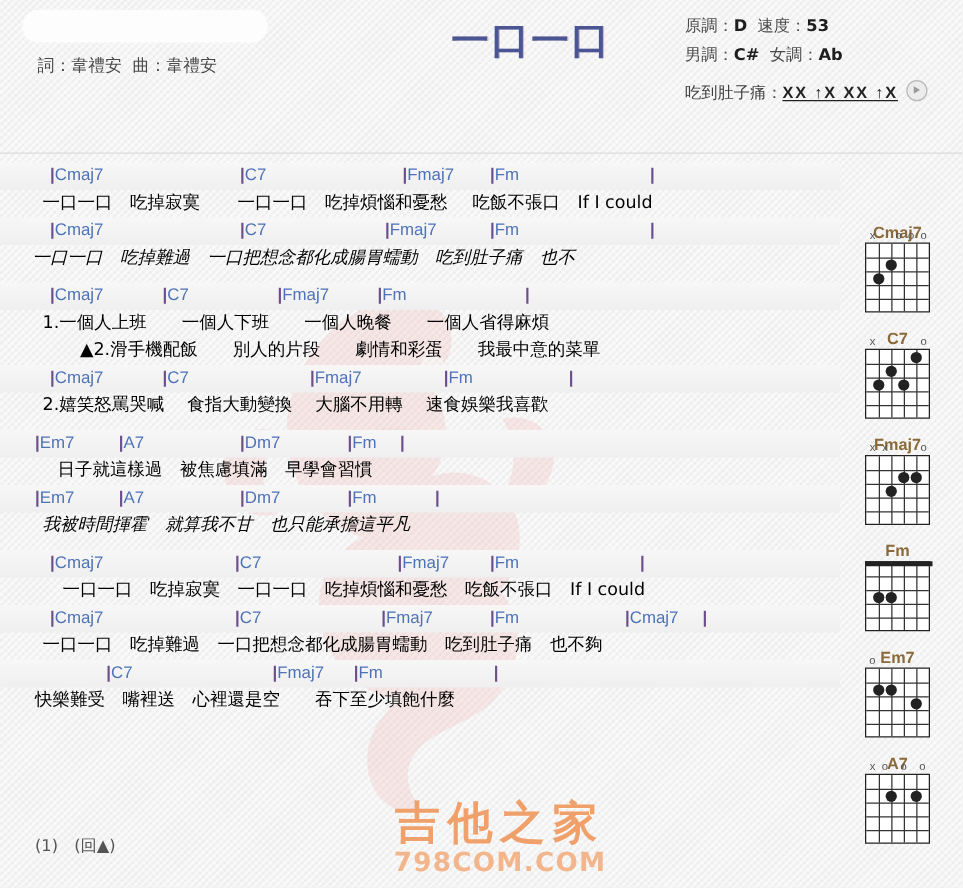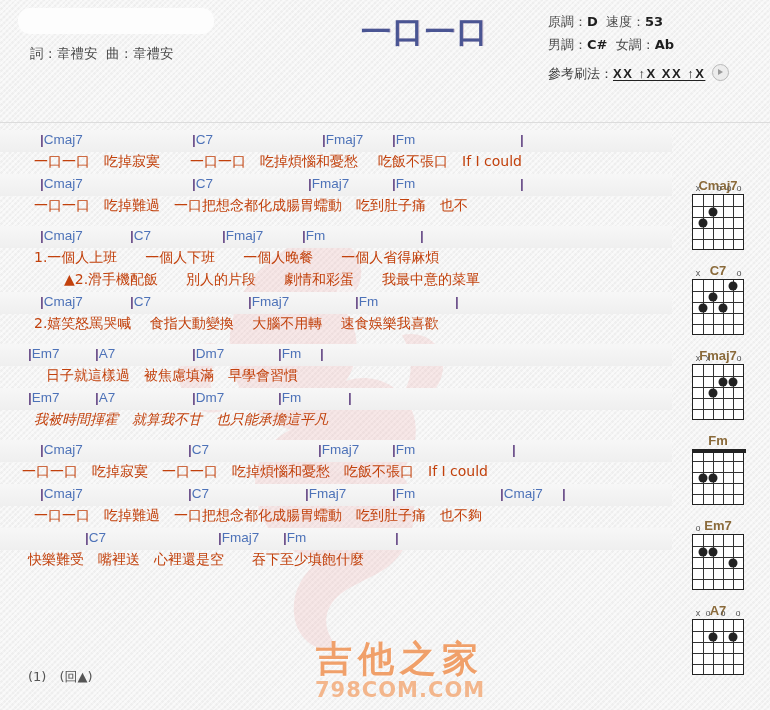--- a/index.html
+++ b/index.html
@@ -100,21 +100,21 @@
     font-size:13.5px;color:#4d72b8;
     white-space:pre;
   }
   .chordline .c{
     position:absolute;top:2px;color:#4d72b8;
   }
   .chordline .c .bar{color:#6b4f8a;font-weight:bold;}
   .lyricline{
     position:relative;height:22px;
     font-family:"DejaVu Sans",sans-serif;
-    font-size:14px;color:#c2410c;
+    font-size:14px;color:#000000;
     white-space:pre;
   }
   .lyricline .t{position:absolute;top:1px;white-space:pre;}
   .footer{
     position:absolute;left:28px;top:668px;
     font-size:13px;color:#555;
     font-family:"DejaVu Sans",sans-serif;
   }
   
   .diagrams{
@@ -188,49 +188,49 @@
   <div>
     <span class="k">原調：</span><span class="v">D</span>&nbsp;&nbsp;<span class="k">速度：</span><span class="v">53</span>
   </div>
   <div>
     <span class="k">男調：</span><span class="v">C#</span>&nbsp;&nbsp;<span class="k">女調：</span><span class="v">Ab</span>
   </div>
 </div>
 
 <div class="patterns">
   <div>
-    <span>參考刷法：</span><span class="pat">XX ↑X XX ↑X</span><span class="playbtn"></span>
+    <span>吃到肚子痛：</span><span class="pat">XX ↑X XX ↑X</span><span class="playbtn"></span>
   </div>
 </div>
 
 <div class="hr"></div>
 
 <div class="sheet" id="sheet">
     <div class="blk">
       <div class="chordline"><span class="c" style="left: 40px;"><span class="bar">|</span>Cmaj7</span><span class="c" style="left: 192px;"><span class="bar">|</span>C7</span><span class="c" style="left: 322px;"><span class="bar">|</span>Fmaj7</span><span class="c" style="left: 392px;"><span class="bar">|</span>Fm</span><span class="c" style="left: 520px;"><span class="bar">|</span></span></div>
       <div class="lyricline"><span class="t" style="left: 34px;">一口一口　吃掉寂寞</span><span class="t" style="left: 190px;">一口一口　吃掉煩惱和憂愁</span><span class="t" style="left: 378px;">吃飯不張口　If I could</span></div>
       <div class="chordline"><span class="c" style="left: 40px;"><span class="bar">|</span>Cmaj7</span><span class="c" style="left: 192px;"><span class="bar">|</span>C7</span><span class="c" style="left: 308px;"><span class="bar">|</span>Fmaj7</span><span class="c" style="left: 392px;"><span class="bar">|</span>Fm</span><span class="c" style="left: 520px;"><span class="bar">|</span></span></div>
-      <div class="lyricline"><span class="t" style="left: 34px;">一口一口　吃掉難過　一口把想念都化成腸胃蠕動　吃到肚子痛　也不</span></div>
+      <div class="lyricline"><span class="t" style="left: 26px; font-style: italic;">一口一口　吃掉難過　一口把想念都化成腸胃蠕動　吃到肚子痛　也不</span></div>
     </div>
     <div class="blk">
       <div class="chordline"><span class="c" style="left: 40px;"><span class="bar">|</span>Cmaj7</span><span class="c" style="left: 130px;"><span class="bar">|</span>C7</span><span class="c" style="left: 222px;"><span class="bar">|</span>Fmaj7</span><span class="c" style="left: 302px;"><span class="bar">|</span>Fm</span><span class="c" style="left: 420px;"><span class="bar">|</span></span></div>
       <div class="lyricline"><span class="t" style="left: 34px;">1.一個人上班　　一個人下班　　一個人晚餐　　一個人省得麻煩</span></div>
       <div class="lyricline"><span class="t" style="left: 20px; margin-left: 44px;">▲2.滑手機配飯　　別人的片段　　劇情和彩蛋　　我最中意的菜單</span></div>
       <div class="chordline"><span class="c" style="left: 40px;"><span class="bar">|</span>Cmaj7</span><span class="c" style="left: 130px;"><span class="bar">|</span>C7</span><span class="c" style="left: 248px;"><span class="bar">|</span>Fmaj7</span><span class="c" style="left: 355px;"><span class="bar">|</span>Fm</span><span class="c" style="left: 455px;"><span class="bar">|</span></span></div>
       <div class="lyricline"><span class="t" style="left: 34px;">2.嬉笑怒罵哭喊　 食指大動變換　 大腦不用轉　 速食娛樂我喜歡</span></div>
     </div>
     <div class="blk">
       <div class="chordline"><span class="c" style="left: 28px;"><span class="bar">|</span>Em7</span><span class="c" style="left: 95px;"><span class="bar">|</span>A7</span><span class="c" style="left: 192px;"><span class="bar">|</span>Dm7</span><span class="c" style="left: 278px;"><span class="bar">|</span>Fm</span><span class="c" style="left: 320px;"><span class="bar">|</span></span></div>
       <div class="lyricline"><span class="t" style="left: 46px;">日子就這樣過　被焦慮填滿　早學會習慣</span></div>
       <div class="chordline"><span class="c" style="left: 28px;"><span class="bar">|</span>Em7</span><span class="c" style="left: 95px;"><span class="bar">|</span>A7</span><span class="c" style="left: 192px;"><span class="bar">|</span>Dm7</span><span class="c" style="left: 278px;"><span class="bar">|</span>Fm</span><span class="c" style="left: 348px;"><span class="bar">|</span></span></div>
       <div class="lyricline"><span class="t" style="left: 34px; font-style: italic;">我被時間揮霍　就算我不甘　也只能承擔這平凡</span></div>
     </div>
     <div class="blk">
       <div class="chordline"><span class="c" style="left: 40px;"><span class="bar">|</span>Cmaj7</span><span class="c" style="left: 188px;"><span class="bar">|</span>C7</span><span class="c" style="left: 318px;"><span class="bar">|</span>Fmaj7</span><span class="c" style="left: 392px;"><span class="bar">|</span>Fm</span><span class="c" style="left: 512px;"><span class="bar">|</span></span></div>
-      <div class="lyricline"><span class="t" style="left: 22px;">一口一口　吃掉寂寞　一口一口　吃掉煩惱和憂愁　吃飯不張口　If I could</span></div>
+      <div class="lyricline"><span class="t" style="left: 50px;">一口一口　吃掉寂寞　一口一口　吃掉煩惱和憂愁　吃飯不張口　If I could</span></div>
       <div class="chordline"><span class="c" style="left: 40px;"><span class="bar">|</span>Cmaj7</span><span class="c" style="left: 188px;"><span class="bar">|</span>C7</span><span class="c" style="left: 305px;"><span class="bar">|</span>Fmaj7</span><span class="c" style="left: 392px;"><span class="bar">|</span>Fm</span><span class="c" style="left: 500px;"><span class="bar">|</span>Cmaj7</span><span class="c" style="left: 562px;"><span class="bar">|</span></span></div>
       <div class="lyricline"><span class="t" style="left: 34px;">一口一口　吃掉難過　一口把想念都化成腸胃蠕動　吃到肚子痛　也不夠</span></div>
       <div class="chordline"><span class="c" style="left: 85px;"><span class="bar">|</span>C7</span><span class="c" style="left: 218px;"><span class="bar">|</span>Fmaj7</span><span class="c" style="left: 283px;"><span class="bar">|</span>Fm</span><span class="c" style="left: 395px;"><span class="bar">|</span></span></div>
       <div class="lyricline"><span class="t" style="left: 28px;">快樂難受　嘴裡送　心裡還是空　　吞下至少填飽什麼</span></div>
     </div>
   </div>
 
 <div class="footer">(1)　(回▲)</div>
 
 <div class="diagrams" id="diagrams">

